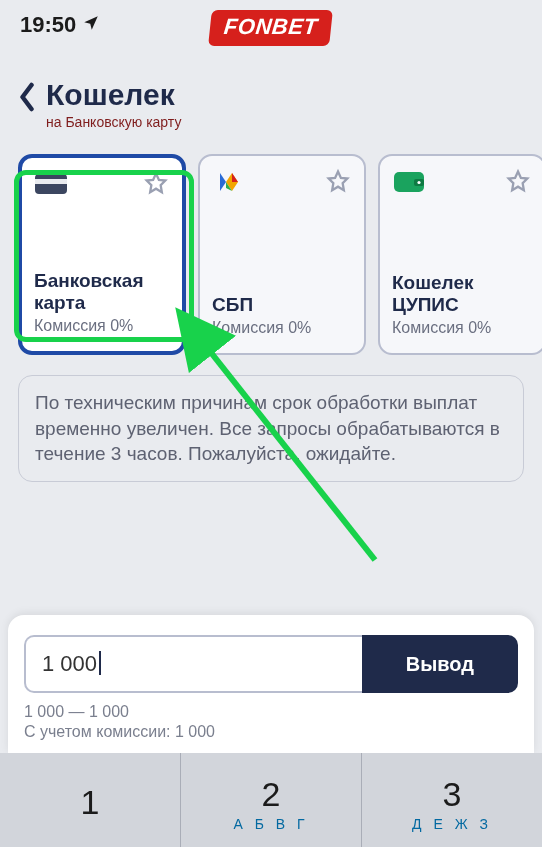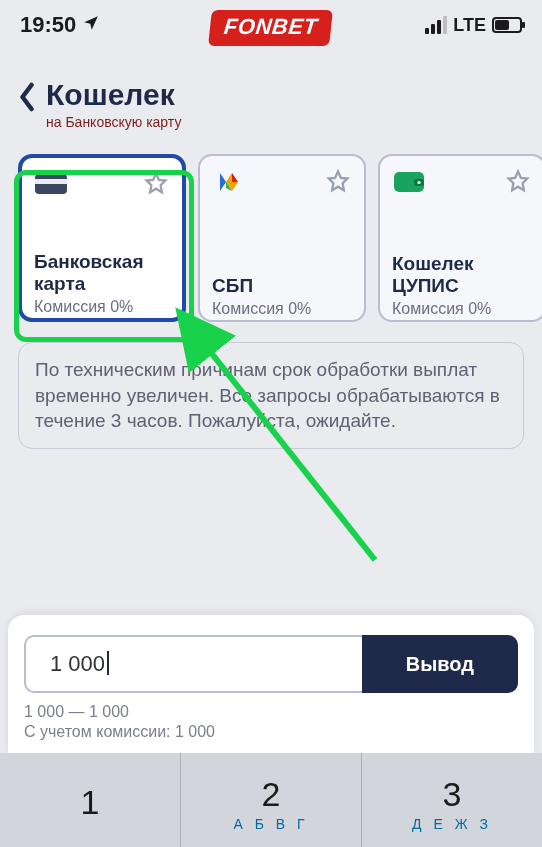--- a/index.html
+++ b/index.html
@@ -24,38 +24,38 @@
   .sigbars span:nth-child(4){height:18px;background:#bfbfbf}
 
   
   .header { display: flex; align-items: flex-start; padding: 34px 18px 10px; gap: 10px; }
   .back { font-size: 28px; color: #1f2a4a; margin-top: 4px; }
   .titles h1 { font-size: 30px; font-weight: 800; color: #1f2a4a; }
   .titles .sub { font-size: 14px; color: #7f1d1d; margin-top: 2px; }
 
   
   .cards { display: flex; gap: 12px; padding: 14px 18px 4px; overflow: hidden; }
-  .card { flex: 0 0 168px; height: 168px; background: #f6f7fa; border: 2px solid #b8bdcf; border-radius: 14px; padding: 12px 12px 2px; display: flex; flex-direction: column; justify-content: space-between; position: relative; }
+  .card { flex: 0 0 168px; height: 201px; background: #f6f7fa; border: 2px solid #b8bdcf; border-radius: 14px; padding: 12px 12px 16px; display: flex; flex-direction: column; justify-content: space-between; position: relative; }
   .card.selected { border: 4px solid #1f4aa6; background: #fff; }
   .card .top { display: flex; justify-content: space-between; align-items: center; }
   .card .icon { width: 34px; height: 28px; display: flex; align-items: center; justify-content: center; }
   .star { width: 28px; height: 28px; }
   .card .name { font-size: 19px; font-weight: 700; color: #1f2a4a; line-height: 1.15; }
   .card .fee { font-size: 16px; color: #6a6f80; margin-top: 3px; }
 
   
   .highlight { position: absolute; pointer-events: none; border: 5px solid #18d24b; border-radius: 12px; left: 14px; top: 170px; width: 180px; height: 172px; }
 
   
   .notice { margin: 16px 18px 0; padding: 14px 16px; border: 1px solid #c8cbd6; border-radius: 14px; color: #5e6272; font-size: 19px; line-height: 1.35; }
 
   
   .bottom-panel { position: absolute; left: 8px; right: 8px; bottom: 94px; background: #fff; border-radius: 16px 16px 0 0; padding: 20px 16px 12px; box-shadow: 0 -2px 8px rgba(0,0,0,.08); }
   .amount-row { display: flex; gap: 0; }
-  .amount-input { flex: 1; border: 2px solid #b8bdcf; border-right: none; border-radius: 10px 0 0 10px; padding: 14px 24px; font-size: 22px; color: #333; display: flex; align-items: flex-start; background: #fff; }
+  .amount-input { flex: 1; border: 2px solid #b8bdcf; border-right: none; border-radius: 10px 0 0 10px; padding: 14px 16px; font-size: 22px; color: #333; display: flex; align-items: flex-start; background: #fff; }
   .caret { display: inline-block; width: 2px; height: 24px; background: #1f2a4a; margin-left: 2px; animation: blink 1s steps(1) infinite; }
   @keyframes blink { 50% { opacity: 0 } }
   .withdraw-btn { background: #1f2a4a; color: #fff; border: none; border-radius: 0 10px 10px 0; padding: 0 44px; font-size: 20px; font-weight: 700; }
   .limits { font-size: 16px; color: #7a7f8e; margin-top: 10px; }
   .fee-note { font-size: 16px; color: #7a7f8e; margin-top: 2px; }
 
   
   .keyboard { position: absolute; bottom: 0; left: 0; right: 0; height: 94px; background: #d2d5db; display: flex; }
   .key { flex: 1; border-right: 1px solid #a9adb7; display: flex; flex-direction: column; align-items: center; justify-content: center; padding-top: 6px; }
   .key:last-child { border-right: none; }
@@ -74,34 +74,20 @@
     </div>
 
   <div class="status-bar">
     <div class="status-left">
       <span>19:50</span>
       <span>
         <svg width="18" height="18" viewBox="0 0 24 24">
             <path fill="#1b1b1b" d="M3 11l18-8-8 18-2-8-8-2z"></path>
           </svg>
       </span>
-    </div>
-    <div class="status-right">
-      <span class="sigbars">
-          <span></span>
-          <span></span>
-          <span></span>
-          <span></span>
-        </span>
-      <span>LTE</span>
-      <span class="battery">
-          <span class="battery-body">
-            <span class="battery-fill"></span>
-          </span>
-        </span>
     </div>
   </div>
 
   <div class="header">
     <div class="back">
       <svg width="18" height="30" viewBox="0 0 12 20">
           <path fill="none" stroke="#1f2a4a" stroke-width="3" stroke-linecap="round" stroke-linejoin="round" d="M9 2 3 10l6 8"></path>
         </svg>
     </div>
     <div class="titles">

